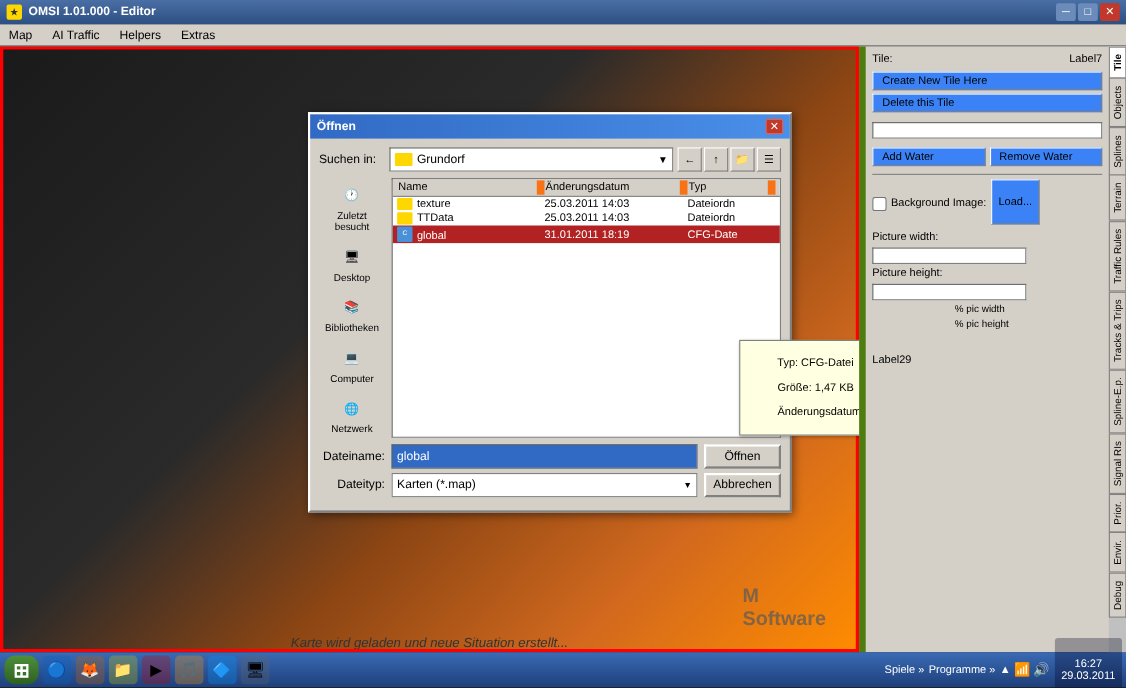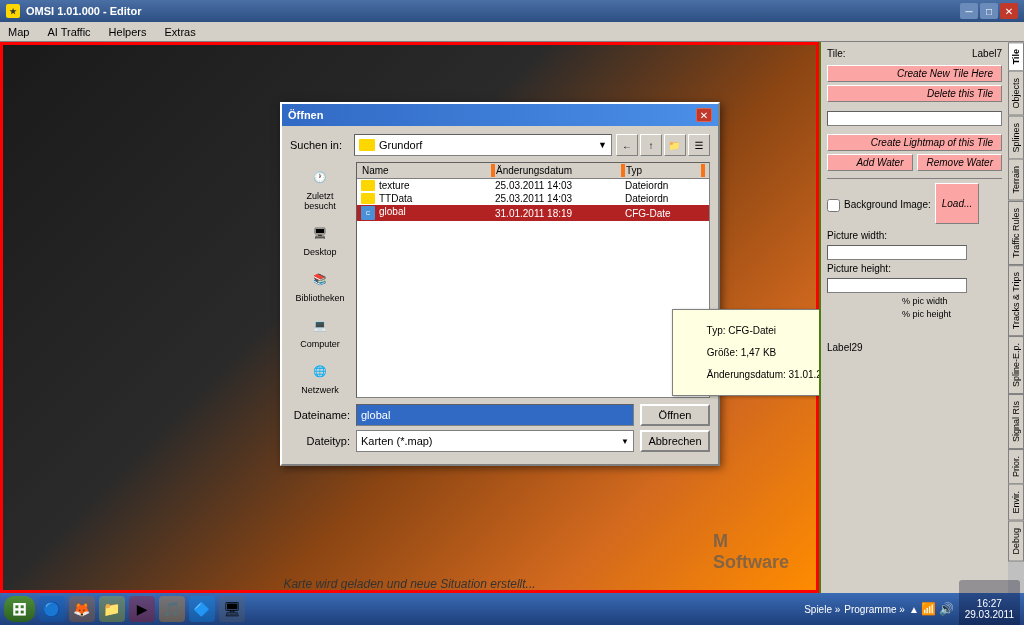--- a/index.html
+++ b/index.html
@@ -107,23 +107,23 @@
       bottom: 20px;
       right: 30px;
       color: #5a5a5a;
       font-size: 18px;
       font-weight: bold;
       opacity: 0.7;
     }
 
     
     .right-panel {
-      width: 205px;
+      width: 243px;
       background: #d4d0c8;
-      border-left: 2px solid #4d7c0f;
+      border-left: 6px solid #4d7c0f;
       display: flex;
       flex-direction: column;
       position: relative;
     }
 
     
     .side-tabs {
       position: absolute;
       right: 0;
       top: 0;
@@ -165,31 +165,30 @@
     }
 
     .panel-title-row {
       display: flex;
       align-items: center;
       justify-content: space-between;
       margin-bottom: 4px;
     }
 
     .panel-btn {
-      background: #fca5a5;
+      background: #3b82f6;
       border: 1px solid #808080;
       border-top-color: #fff;
       border-left-color: #fff;
       padding: 2px 8px;
       font-size: 10px;
       cursor: pointer;
       width: 100%;
       margin-bottom: 3px;
-      text-align: right;
-      font-style: italic;
+      text-align: left;
     }
 
     .panel-input {
       border: 1px solid #808080;
       border-top-color: #606060;
       border-left-color: #606060;
       background: white;
       padding: 1px 3px;
       font-size: 10px;
       width: 100%;
@@ -393,35 +392,35 @@
       background: #d4d0c8;
       border-bottom: 1px solid #808080;
       padding: 1px 4px;
       font-size: 10px;
       position: sticky;
       top: 0;
     }
 
     .file-list-header-col {
       padding: 1px;
-      border-right: 4px solid #f97316;
+      border-right: 7px solid #f97316;
     }
 
     .file-row {
       display: grid;
       grid-template-columns: 1fr 130px 80px;
       padding: 1px 4px;
       font-size: 10px;
       cursor: pointer;
       align-items: center;
     }
 
     .file-row-name {
       display: flex;
-      align-items: flex-start;
+      align-items: flex-end;
       gap: 4px;
     }
 
     .file-folder-icon {
       width: 14px; height: 11px;
       background: #ffd700;
       border-radius: 1px;
       flex-shrink: 0;
     }
 
@@ -740,21 +739,20 @@
         <button class="panel-btn">Create New Tile Here</button>
         <button class="panel-btn">Delete this Tile</button>
       </div>
 
       
       <div class="panel-section">
         <input class="panel-input" type="text" style="">
       </div>
 
       
-      <button class="panel-btn">Create Lightmap of this Tile</button>
 
       
       <div class="btn-pair">
         <button class="panel-btn">Add Water</button>
         <button class="panel-btn">Remove Water</button>
       </div>
 
       <div style="height:1px; background:#808080; margin:4px 0;"></div>
 
       

